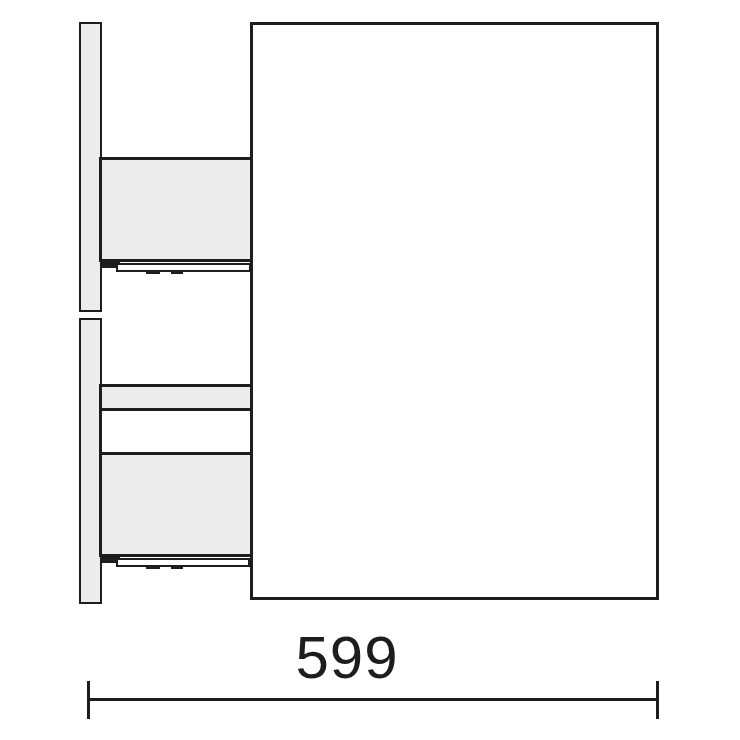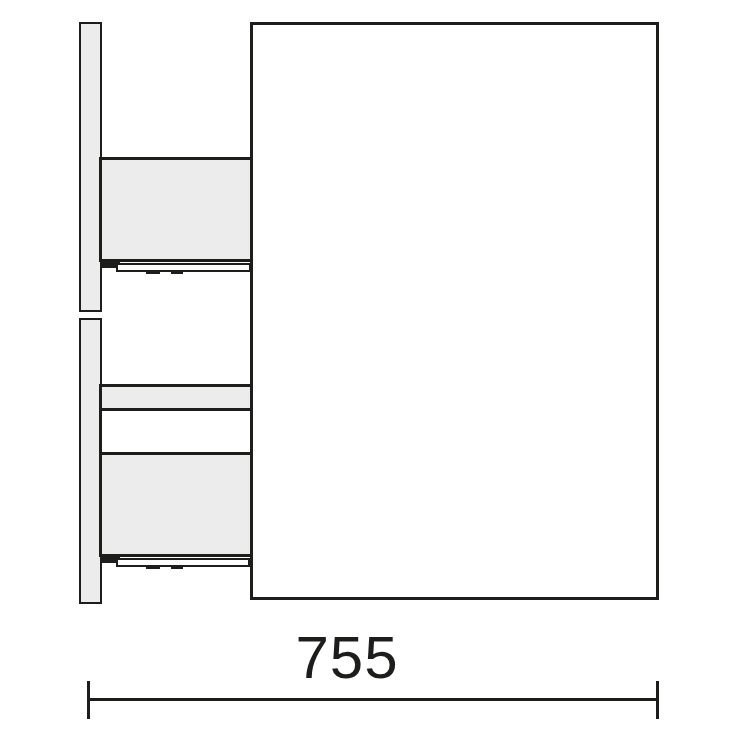--- a/index.html
+++ b/index.html
@@ -97,15 +97,15 @@
 
   <div class="part drawer-box drawer-lower"></div>
   <div class="part slide-block slide-block-lower"></div>
   <div class="part slide-rail slide-rail-lower"></div>
   <div class="part roller roller-l1"></div>
   <div class="part roller roller-l2"></div>
 
   <div class="part dim-line"></div>
   <div class="part dim-tick dim-tick-left"></div>
   <div class="part dim-tick dim-tick-right"></div>
-  <div class="part dim-label">755</div>
+  <div class="part dim-label">599</div>
 
 </div>
 
 </body></html>

